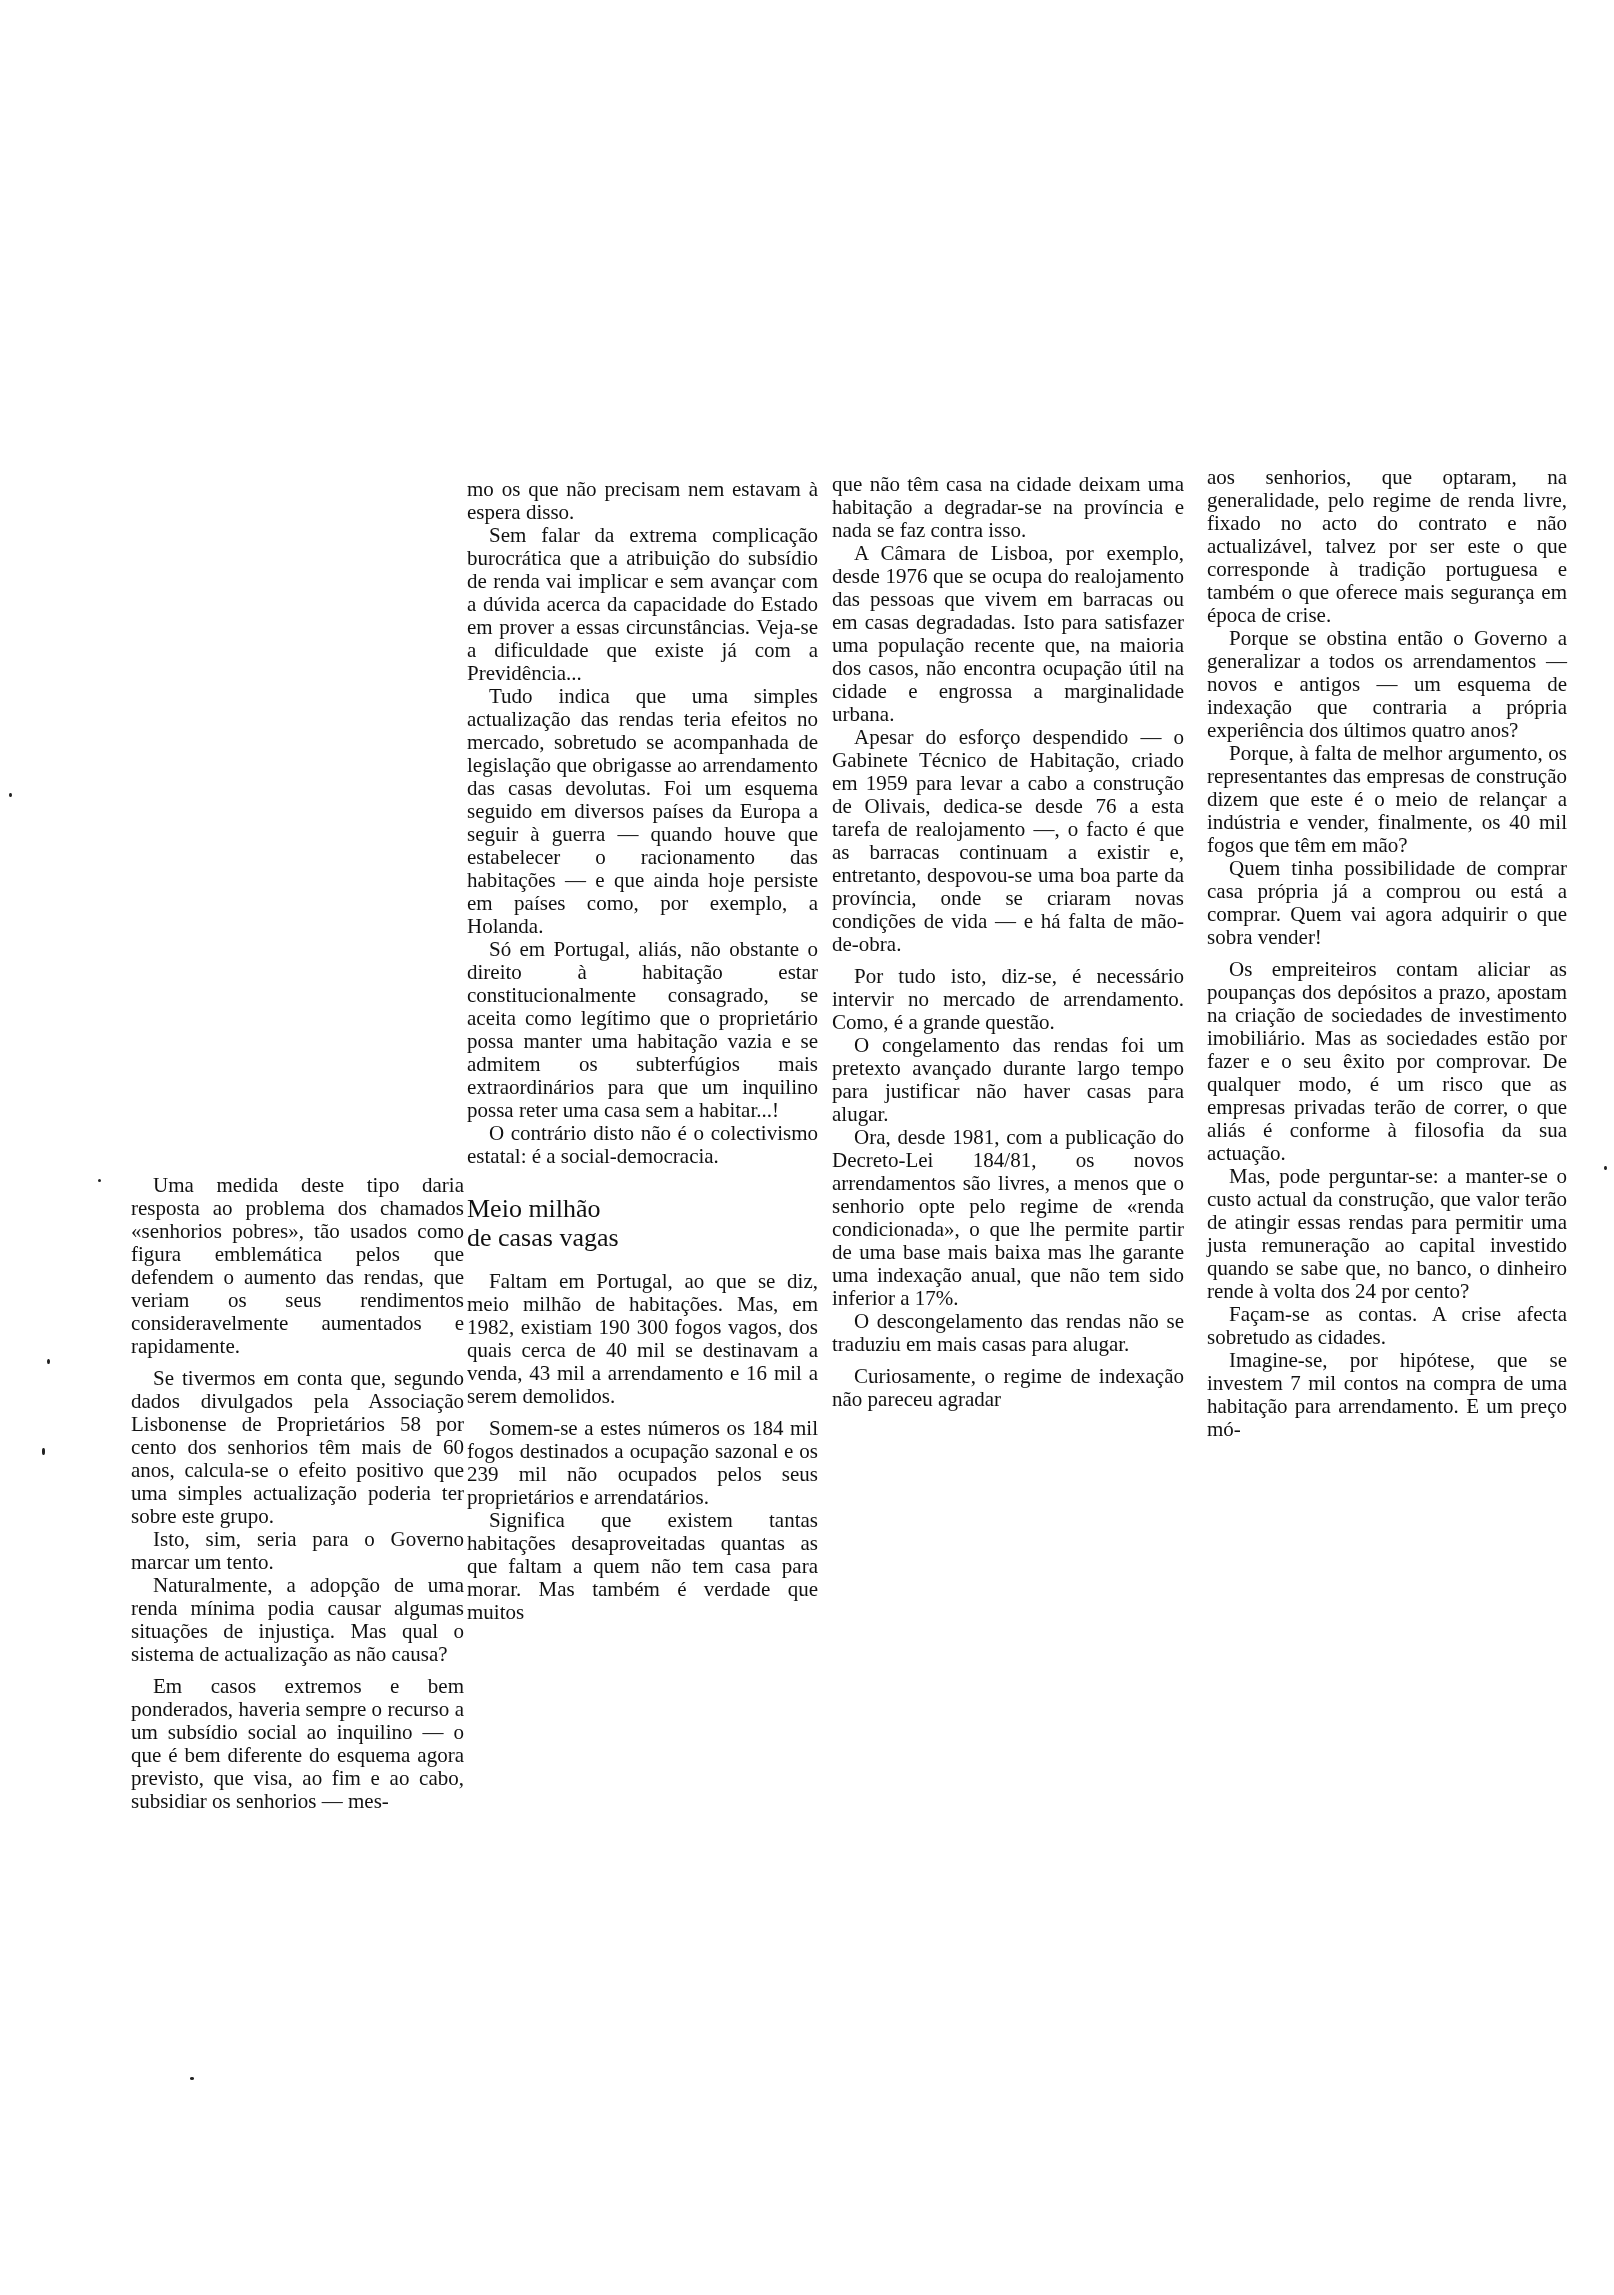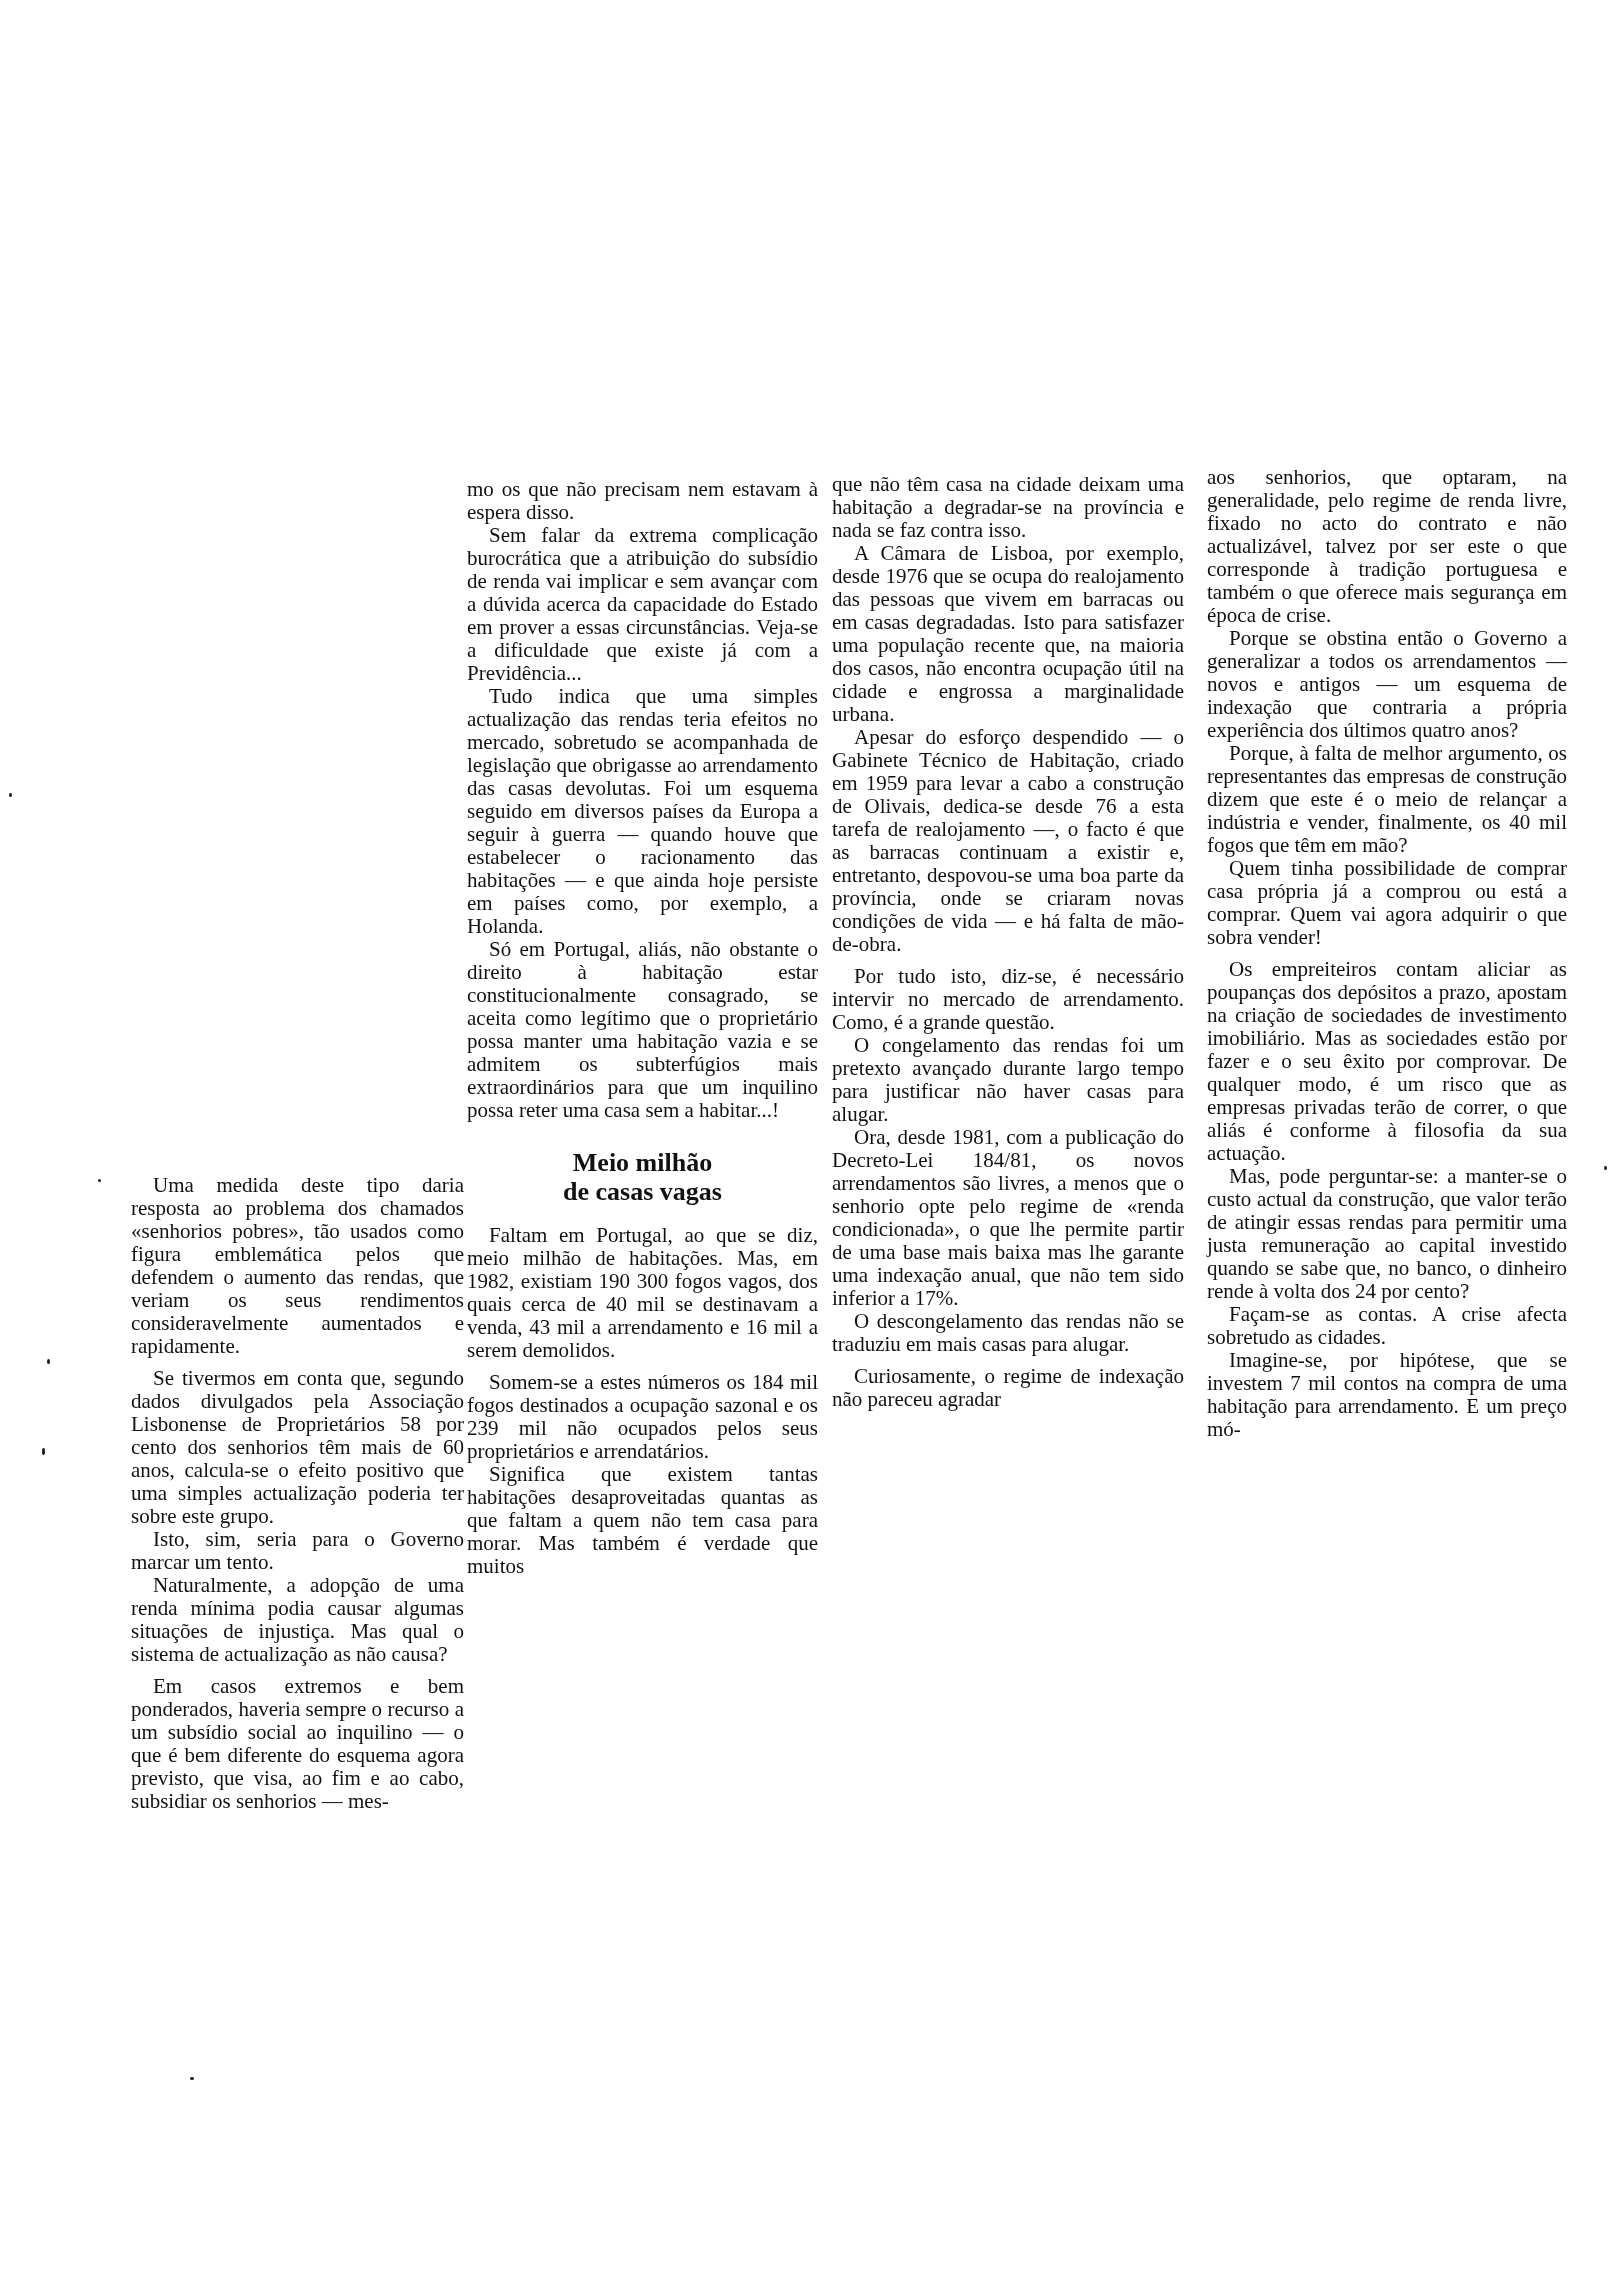--- a/index.html
+++ b/index.html
@@ -12,41 +12,42 @@
     hyphens: manual;
   }
   .col p { margin: 0; text-indent: 22px; }
   .col p.gap { margin-top: 9.2px; }
   .col p.noindent { text-indent: 0; }
   #col1 { left: 131px; top: 1174px; width: 333px; }
   #col2 { left: 467px; top: 478px; width: 351px; }
   #col3 { left: 832px; top: 473px; width: 352px; }
   #col4 { left: 1207px; top: 466px; width: 360px; }
   .subhead {
-    font-family: "Liberation Serif", "DejaVu Serif", serif; font-weight: bold;
-    font-size: 26px; line-height: 29px; margin: 26px 0 18.3px 0; text-indent: 0; text-align: center;
+    font-family: "Liberation Serif", "DejaVu Serif", serif; font-weight: normal;
+    font-size: 26px; line-height: 29px; margin: 26px 0 18.3px 0; text-indent: 0; text-align: left;
   }
   .speck { position: absolute; background: #222; border-radius: 50%; }
 </style>
 </head>
 <body>
 
 <div id="col1" class="col">
   <p>Uma medida deste tipo daria resposta ao problema dos chamados «senhorios pobres», tão usados como figura emblemática pelos que defendem o aumento das rendas, que veriam os seus rendimentos consideravelmente aumentados e rapidamente.</p>
   <p class="gap">Se tivermos em conta que, segundo dados divulgados pela Associação Lisbonense de Proprietários 58 por cento dos senhorios têm mais de 60 anos, calcula-se o efeito positivo que uma simples actualização poderia ter sobre este grupo.</p>
   <p>Isto, sim, seria para o Governo marcar um tento.</p>
   <p>Naturalmente, a adopção de uma renda mínima podia causar algumas situações de injustiça. Mas qual o sistema de actualização as não causa?</p>
   <p class="gap">Em casos extremos e bem ponderados, haveria sempre o recurso a um subsídio social ao inquilino — o que é bem diferente do esquema agora previsto, que visa, ao fim e ao cabo, subsidiar os senhorios — mes-</p>
 </div>
 
 <div id="col2" class="col">
   <p class="noindent">mo os que não precisam nem estavam à espera disso.</p>
   <p>Sem falar da extrema complicação burocrática que a atribuição do subsídio de renda vai implicar e sem avançar com a dúvida acerca da capacidade do Estado em prover a essas circunstâncias. Veja-se a dificuldade que existe já com a Previdência...</p>
   <p>Tudo indica que uma simples actualização das rendas teria efeitos no mercado, sobretudo se acompanhada de legislação que obrigasse ao arrendamento das casas devolutas. Foi um esquema seguido em diversos países da Europa a seguir à guerra — quando houve que estabelecer o racionamento das habitações — e que ainda hoje persiste em países como, por exemplo, a Holanda.</p>
   <p>Só em Portugal, aliás, não obstante o direito à habitação estar constitucionalmente consagrado, se aceita como legítimo que o proprietário possa manter uma habitação vazia e se admitem os subterfúgios mais extraordinários para que um inquilino possa reter uma casa sem a habitar...!</p>
+  <p>O contrário disto não é o colectivismo estatal: é a social-democracia.</p>
   <div class="subhead">
     <div>Meio milhão</div>
     <div>de casas vagas</div>
   </div>
   <p>Faltam em Portugal, ao que se diz, meio milhão de habitações. Mas, em 1982, existiam 190 300 fogos vagos, dos quais cerca de 40 mil se destinavam a venda, 43 mil a arrendamento e 16 mil a serem demolidos.</p>
   <p class="gap">Somem-se a estes números os 184 mil fogos destinados a ocupação sazonal e os 239 mil não ocupados pelos seus proprietários e arrendatários.</p>
   <p>Significa que existem tantas habitações desaproveitadas quantas as que faltam a quem não tem casa para morar. Mas também é verdade que muitos</p>
 </div>
 
 <div id="col3" class="col">

